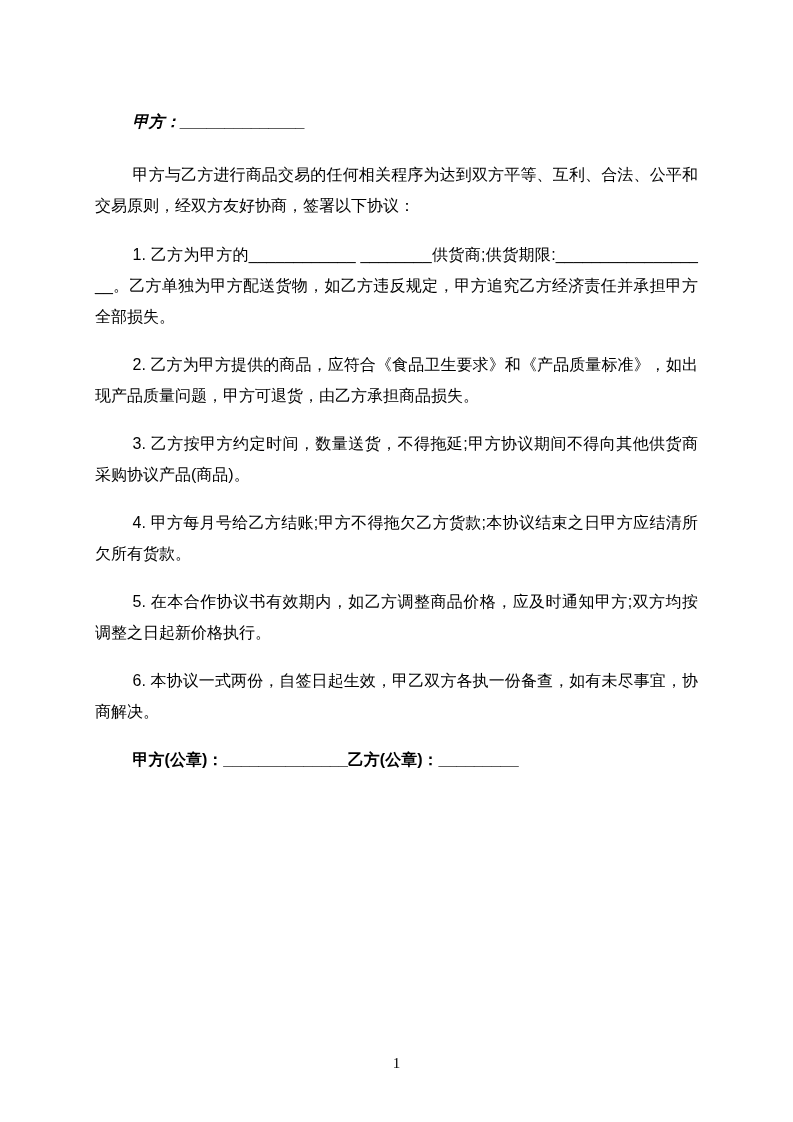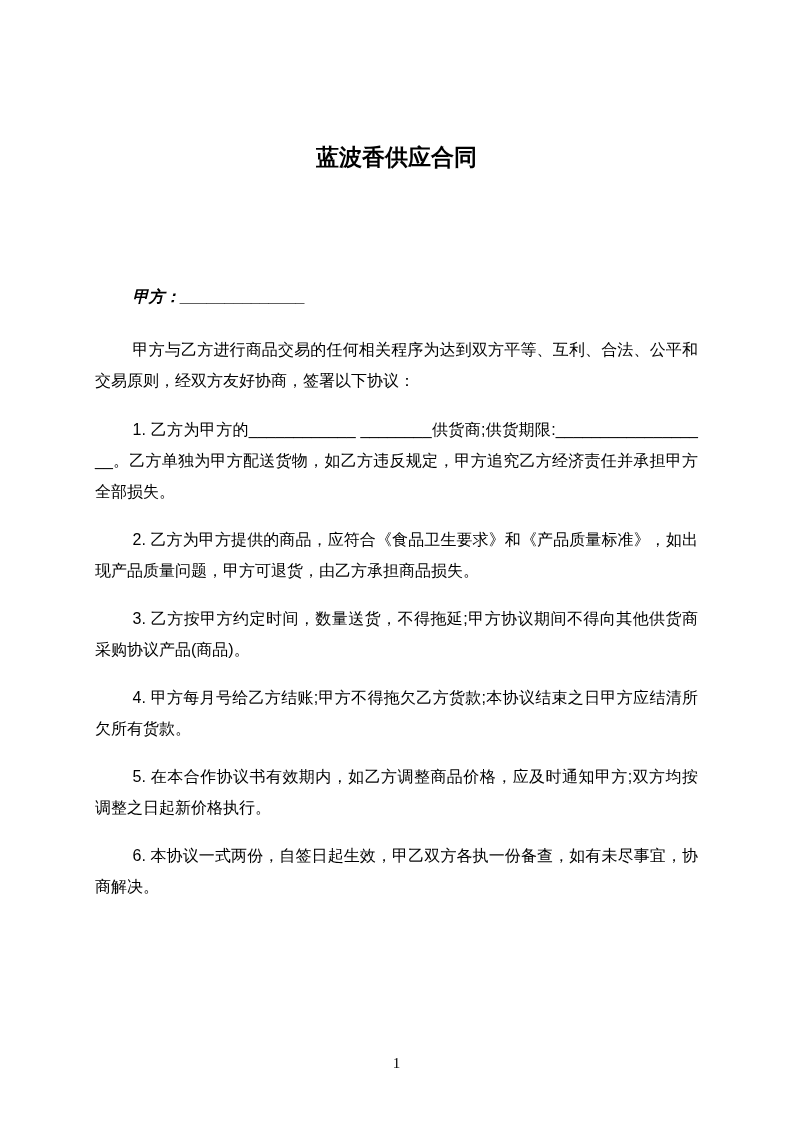--- a/index.html
+++ b/index.html
@@ -52,35 +52,35 @@
     font-family: "Liberation Serif", serif;
     font-size: 15px;
     line-height: 1;
   }
 </style>
 </head>
 <body>
 
 <div class="page">
 
-  <h1 class="title">蓝波香供应合同</h1>
 
   <p class="party party-a"><span>甲方：</span><span>______________</span></p>
 
 
   <p class="preamble">甲方与乙方进行商品交易的任何相关程序为达到双方平等、互利、合法、公平和交易原则，经双方友好协商，签署以下协议：</p>
 
   <p class="clause clause-first">1. 乙方为甲方的____________ ________供货商;供货期限:________________ __。乙方单独为甲方配送货物，如乙方违反规定，甲方追究乙方经济责任并承担甲方全部损失。</p>
 
   <p class="clause">2. 乙方为甲方提供的商品，应符合《食品卫生要求》和《产品质量标准》，如出现产品质量问题，甲方可退货，由乙方承担商品损失。</p>
 
   <p class="clause">3. 乙方按甲方约定时间，数量送货，不得拖延;甲方协议期间不得向其他供货商采购协议产品(商品)。</p>
 
   <p class="clause">4. 甲方每月号给乙方结账;甲方不得拖欠乙方货款;本协议结束之日甲方应结清所欠所有货款。</p>
 
   <p class="clause">5. 在本合作协议书有效期内，如乙方调整商品价格，应及时通知甲方;双方均按调整之日起新价格执行。</p>
 
   <p class="clause">6. 本协议一式两份，自签日起生效，甲乙双方各执一份备查，如有未尽事宜，协商解决。</p>
 
+  <p class="signature"><span>甲方(公章)：</span><span>______________</span><span>乙方(公章)：</span><span>_________</span></p>
 
   <div class="page-number">1</div>
 
 </div>
 
 </body></html>

